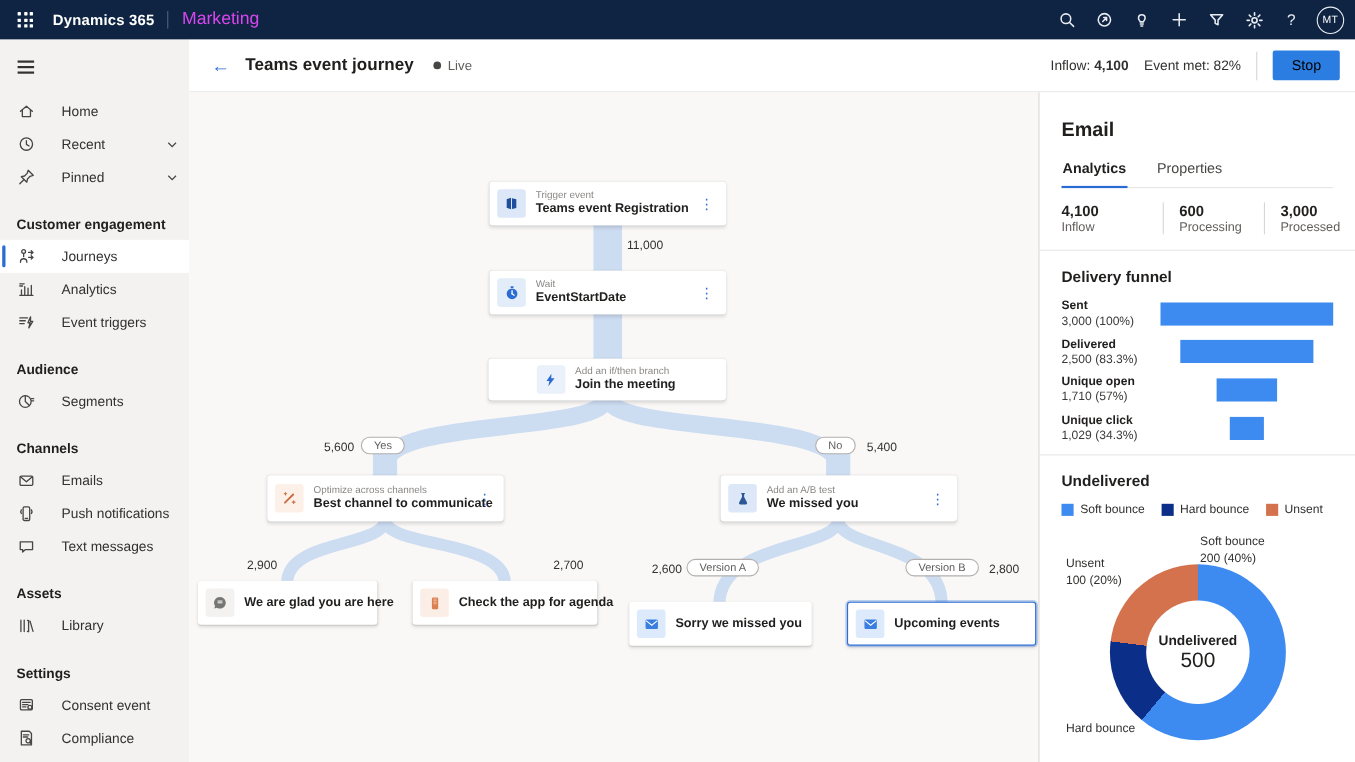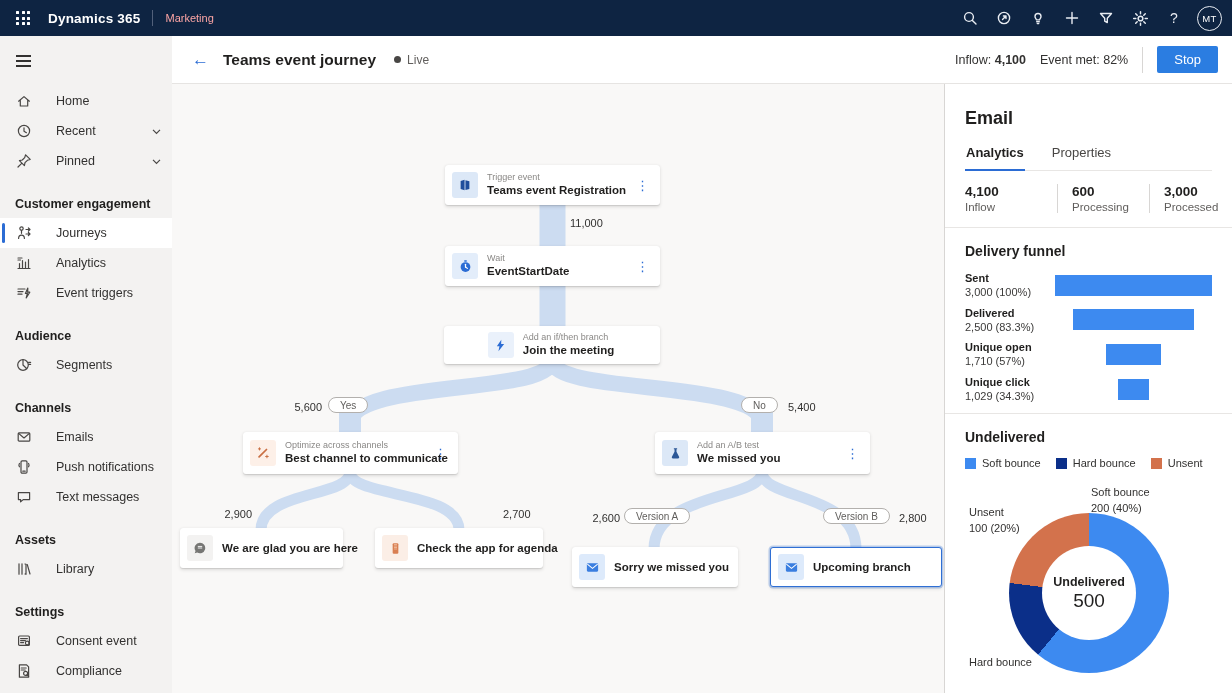--- a/index.html
+++ b/index.html
@@ -6,21 +6,21 @@
   html,body { width:1232px; height:693px; overflow:hidden; background:#fff;
     font-family:"Liberation Sans", sans-serif; color:#201f1e; font-size:13px; }
 
   
   .topbar { height:36px; background:#0e2442; display:flex; align-items:center; color:#fff; padding:0 10px 0 8px; }
   .waffle { width:30px; height:26px; display:flex; align-items:center; justify-content:center; cursor:pointer; }
   .waffle-grid { display:grid; grid-template-columns:repeat(3,3px); grid-template-rows:repeat(3,3px); gap:2.5px; }
   .waffle-grid i { background:#fff; border-radius:0.5px; }
   .brand { font-weight:700; font-size:13.5px; margin-left:10px; letter-spacing:.2px; }
   .tb-divider { width:1px; height:16px; background:#51607a; margin:0 12px; }
-  .appname { font-size:11px; color:#fca5a5; }
+  .appname { font-size:16px; color:#d946ef; }
   .tb-right { margin-left:auto; display:flex; align-items:center; gap:4px; }
   .tb-icon { width:30px; height:30px; display:flex; align-items:center; justify-content:center; cursor:pointer; border-radius:2px; }
   .tb-icon svg { stroke:#e8ecf2; fill:none; stroke-width:1.4; stroke-linecap:round; stroke-linejoin:round; }
   .tb-help { color:#e8ecf2; font-size:14px; }
   .avatar { width:25px; height:25px; border:1px solid #e8ecf2; border-radius:50%; display:flex; align-items:center; justify-content:center; font-size:9.5px; letter-spacing:.3px; margin-left:4px; cursor:pointer; }
 
   
   .shell { display:flex; height:657px; }
   .sidebar { width:172px; background:#f3f2f1; height:100%; overflow:hidden; flex:none; }
   .maincol { flex:1; display:flex; flex-direction:column; min-width:0; }
@@ -42,21 +42,21 @@
   
   .pagehead { height:48px; background:#fff; border-bottom:1px solid #e6e4e2; display:flex; align-items:center; padding:0 14px 0 20px; flex:none; }
   .back { color:#2b6cd4; font-size:17px; cursor:pointer; margin-right:14px; }
   .ptitle { font-size:15.5px; font-weight:700; }
   .live { display:flex; align-items:center; gap:6px; margin-left:18px; color:#605e5c; font-size:12px; }
   .live i { width:7px; height:7px; border-radius:50%; background:#484644; }
   .head-right { margin-left:auto; display:flex; align-items:center; gap:14px; }
   .stat { font-size:12.5px; color:#323130; }
   .stat b { font-weight:700; }
   .hd-divider { width:1px; height:26px; background:#d8d6d4; }
-  .stop-btn { background:#2b7de1; color:#ffffff; border:none; border-radius:2px; font-size:13px; padding:6px 17px; cursor:pointer; font-family:inherit; }
+  .stop-btn { background:#2b7de1; color:#000000; border:none; border-radius:2px; font-size:13px; padding:6px 17px; cursor:pointer; font-family:inherit; }
 
   .content { flex:1; display:flex; min-height:0; }
 
   
   .canvas { position:relative; width:772px; flex:none; background:#f9f8f7; overflow:hidden; }
   .connectors { position:absolute; inset:0; }
   .node { position:absolute; background:#fff; border-radius:3px; display:flex; align-items:center; gap:9px; padding:0 9px 0 7px; cursor:pointer;
     box-shadow:0 1.6px 3.6px rgba(0,0,0,.12), 0 .3px .9px rgba(0,0,0,.09); }
   .nicon { width:26px; height:26px; border-radius:3px; flex:none; display:flex; align-items:center; justify-content:center; }
   .ntext { display:flex; flex-direction:column; justify-content:center; line-height:1.25; min-width:0; }
@@ -467,21 +467,21 @@
         </div>
 
         <div class="node" id="node-email-b">
           <span class="nicon" style="background:#ddeafb">
             <svg width="15" height="15" viewBox="0 0 16 16">
                 <rect x="2" y="3.5" width="12" height="9" rx="1.2" fill="#3a7ee0"></rect>
                 <path d="M2.5 4.5 8 9l5.5-4.5" stroke="#fff" stroke-width="1.1" fill="none"></path>
               </svg>
             </span>
           <span class="ntext">
-              <span class="nname">Upcoming branch</span>
+              <span class="nname">Upcoming events</span>
             </span>
         </div>
 
         <span class="cnt" id="lbl-11000">11,000</span>
         <span class="cnt" id="lbl-5600">5,600</span>
         <span class="pill" id="pill-yes">Yes</span>
         <span class="pill" id="pill-no">No</span>
         <span class="cnt" id="lbl-5400">5,400</span>
         <span class="cnt" id="lbl-2900">2,900</span>
         <span class="cnt" id="lbl-2700">2,700</span>

